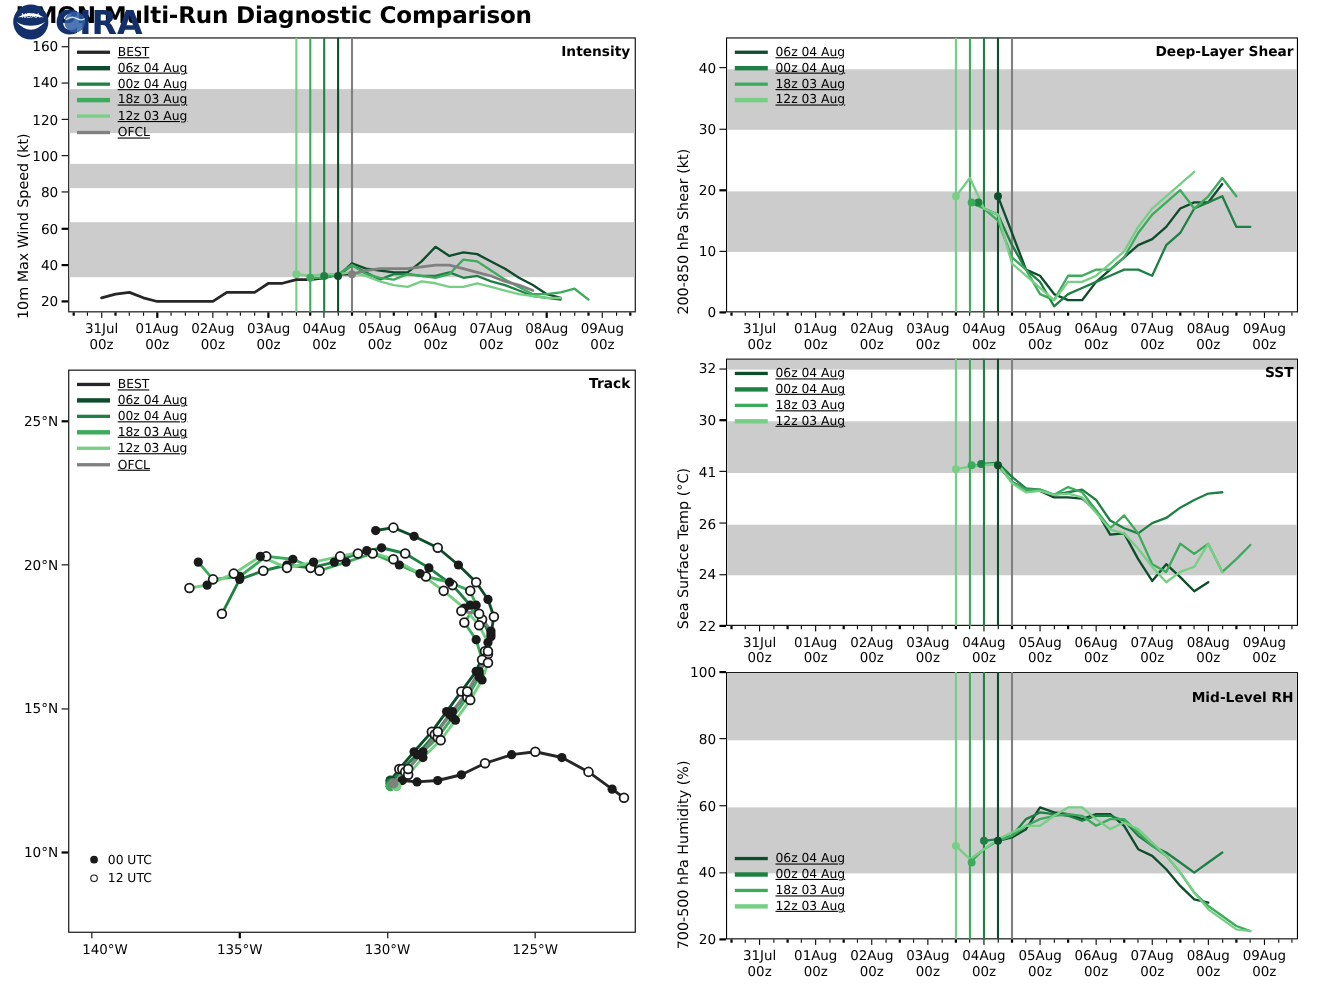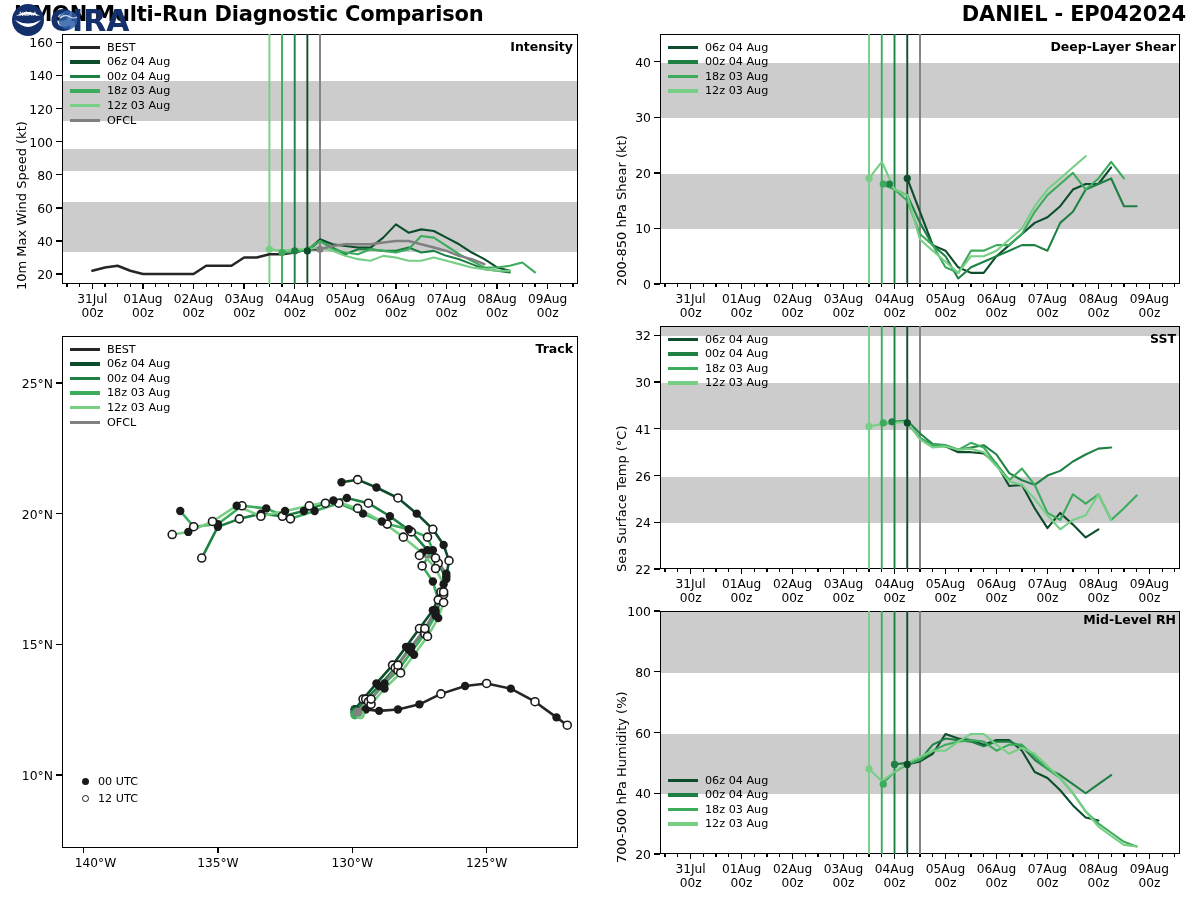--- a/index.html
+++ b/index.html
@@ -7,21 +7,21 @@
   .root{position:absolute;inset:0;}
   .title-left{position:absolute;left:14px;top:2px;font-size:21px;font-weight:bold;letter-spacing:-0.2px;}
   .title-right{position:absolute;right:14px;top:2px;font-size:21px;font-weight:bold;letter-spacing:-0.2px;}
   .panel{position:absolute;box-sizing:border-box;}
   .plotbox{position:absolute;box-sizing:border-box;border:1.4px solid #000;background:#fff;overflow:hidden;}
   .band{position:absolute;left:0;right:0;background:#cccccc;}
   .corner-label{position:absolute;right:6px;top:4px;font-size:12.5px;font-weight:bold;z-index:40;}
   .legend{position:absolute;z-index:40;font-size:11px;line-height:1.0;}
   .legend .row{display:flex;align-items:center;height:14.6px;}
   .legend .swatch{width:30px;height:3.4px;border-radius:0;margin-right:7px;}
-  .legend .lbl{white-space:nowrap;font-size:11.2px;}
+  .legend .lbl{white-space:nowrap;font-size:11.2px;text-decoration:underline;}
   .mlegend{position:absolute;z-index:40;font-size:11.2px;}
   .mlegend .row{display:flex;align-items:center;height:17px;}
   .mlegend .dotwrap{width:26px;display:flex;justify-content:center;}
   .dot-f{width:7px;height:7px;border-radius:50%;background:#1a1a1a;}
   .dot-o{width:7px;height:7px;border-radius:50%;background:#fff;border:1.4px solid #1a1a1a;box-sizing:border-box;}
   .ytick{position:absolute;right:0;transform:translateY(-50%);font-size:12.4px;text-align:right;white-space:nowrap;}
   .ytickmark{position:absolute;width:6px;height:1.4px;background:#000;}
   .xtickmark{position:absolute;width:1.4px;height:5px;background:#000;}
   .xminor{position:absolute;width:1.2px;height:3.2px;background:#000;}
   .xlab{position:absolute;transform:translateX(-50%);font-size:12.2px;text-align:center;line-height:1.18;white-space:nowrap;}
@@ -29,21 +29,20 @@
   svg{position:absolute;left:0;top:0;overflow:visible;}
   .logo{position:absolute;left:8px;bottom:2px;width:150px;height:40px;}
   .cira-text{font-family:"DejaVu Sans",sans-serif;font-weight:bold;font-size:30px;fill:#14306b;}
 </style>
 </head>
 <body>
 
 <div class="root">
 
   <div class="title-left">HMON Multi-Run Diagnostic Comparison</div>
-  <div class="title-right">DANIEL - EP042024</div>
 
   <div class="panel" id="panel-intensity" style="left:0px;top:28px;width:595px;height:292px;">
     <div class="ylabel" style="left:14px;top:262px;font-size:13px;">10m Max Wind Speed (kt)</div>
     <div class="plotbox" id="box-intensity" style="left:62px;top:6px;width:516px;height:250px;">
         <div class="band" style="top: 167.219px; height: 49.6689px;"></div>
         <div class="band" style="top: 114.238px; height: 21.5232px;"></div>
         <div class="band" style="top: 46.3576px; height: 39.7351px;"></div>
       </div>
     <svg width="595" height="292">
         <defs>
@@ -687,21 +686,21 @@
         </div>
         <div class="row">
           <div class="swatch" style="background: rgb(60, 171, 92);"></div>
           <div class="lbl">18z 03 Aug</div>
         </div>
         <div class="row">
           <div class="swatch" style="background: rgb(118, 207, 132);"></div>
           <div class="lbl">12z 03 Aug</div>
         </div>
       </div>
-    <div class="corner-label" style="right:24px;top:7px;">Mid-Level RH</div>
+    <div class="corner-label" style="right:24px;top:21px;">Mid-Level RH</div>
   </div>
 
   <svg class="logo" viewBox="0 0 150 40">
     <g>
       <circle cx="20" cy="20" r="16" fill="#14306b"></circle>
       <path d="M8 16 Q20 8 32 16 Q20 13 8 16 Z" fill="#ffffff"></path>
       <path d="M7 20 Q20 34 33 20 Q20 27 7 20 Z" fill="#ffffff"></path>
       <text x="20" y="16" font-size="6" fill="#ffffff" text-anchor="middle" font-family="'DejaVu Sans',sans-serif">NOAA</text>
     </g>
     <g>

